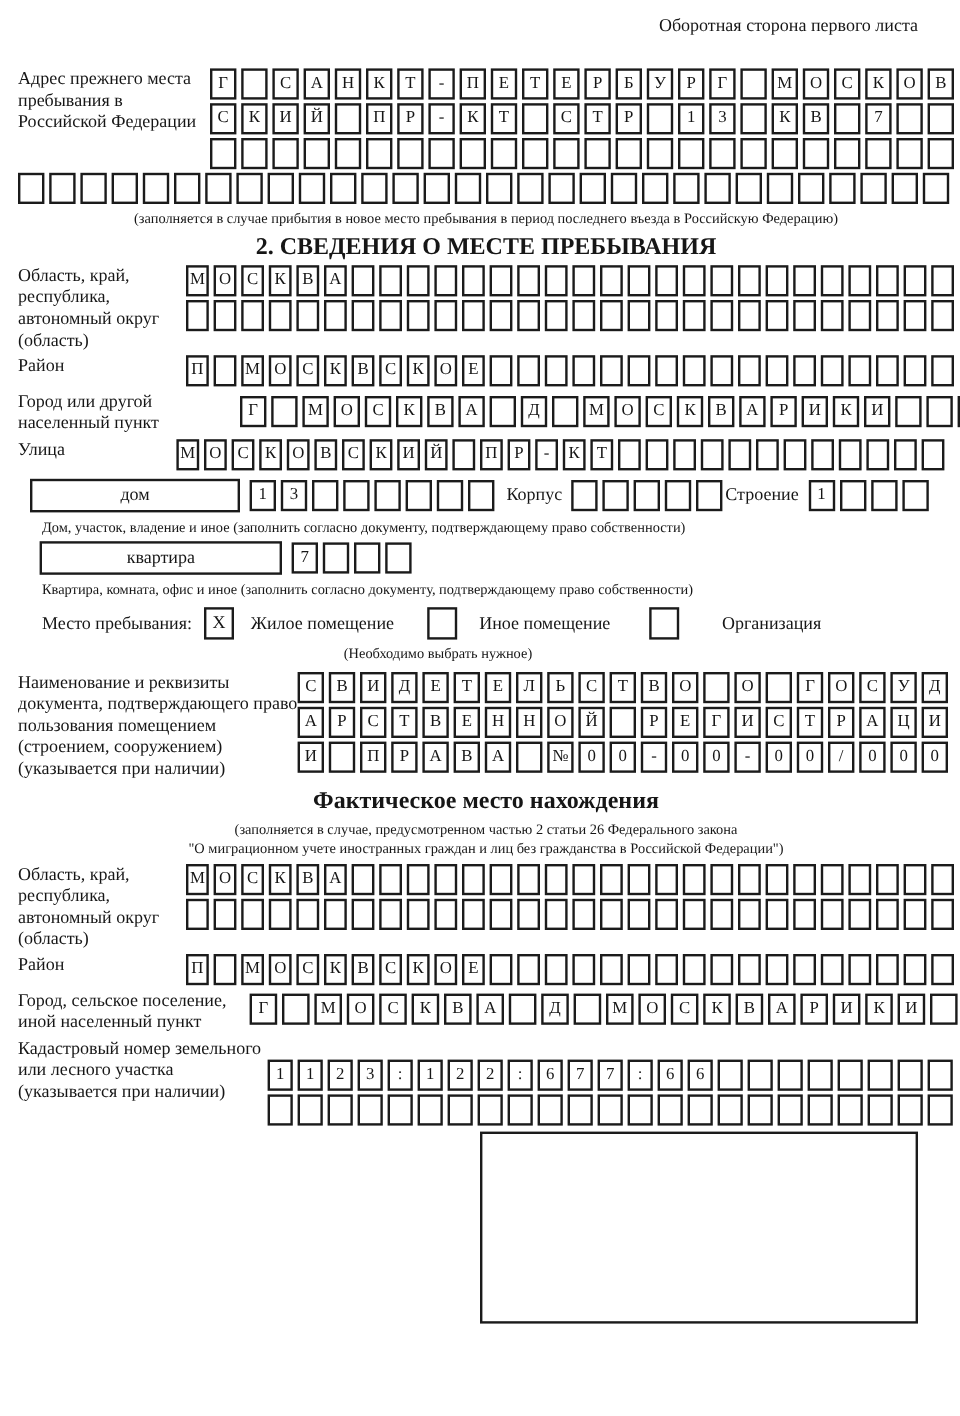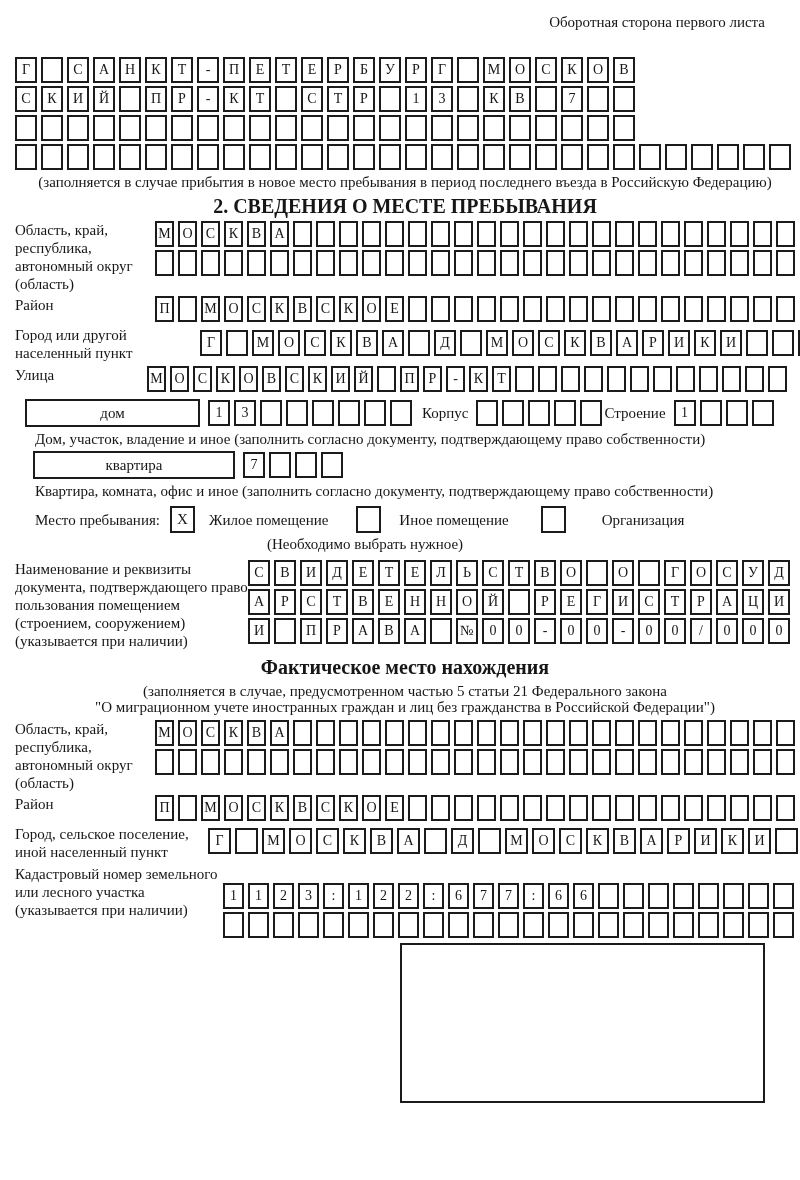--- a/index.html
+++ b/index.html
@@ -17,36 +17,37 @@
   .cell{
     box-sizing:border-box;flex:0 0 auto;width:22px;height:26px;
     border:2px solid #1b1b1b;background:#fff;
     display:flex;align-items:center;justify-content:center;
     font-size:14px;line-height:1;
   }
   .p23 .cell{width:19px;}
   .p25 .cell{width:21px;}
   .p26 .cell{width:22px;}
   .p27 .cell{width:23px;}
-  .note{font-size:15px;line-height:16px;}
+  .note{font-size:12px;line-height:16px;}
   .c{text-align:center;}
   .bold{font-weight:bold;}
   .wbox{box-sizing:border-box;border:2px solid #1b1b1b;height:28px;display:flex;align-items:center;justify-content:center;font-size:15px;background:#fff;}
   .chk{box-sizing:border-box;flex:0 0 auto;width:25px;height:27px;border:2px solid #1b1b1b;display:flex;align-items:center;justify-content:center;font-size:15px;background:#fff;}
   .stamp{box-sizing:border-box;border:2px solid #1b1b1b;width:365px;height:160px;background:#fff;}
   .title16{font-size:20px;line-height:19px;}
 </style>
 </head>
 <body>
 
 <div class="page">
 
   <div class="hdr">Оборотная сторона первого листа</div>
 
   <div class="field" style="margin-top:26px;">
+    <div class="flabel" style="width:160px;">Адрес прежнего места пребывания в Российской Федерации</div>
     <div class="cellcol">
       <div class="cellrow p26">
           <span class="cell">Г</span>
           <span class="cell"></span>
           <span class="cell">С</span>
           <span class="cell">А</span>
           <span class="cell">Н</span>
           <span class="cell">К</span>
           <span class="cell">Т</span>
           <span class="cell">-</span>
@@ -442,21 +443,21 @@
           <span class="cell">0</span>
           <span class="cell">/</span>
           <span class="cell">0</span>
           <span class="cell">0</span>
           <span class="cell">0</span>
         </div>
     </div>
   </div>
 
   <div class="title16 bold c" style="margin-top:8px;">Фактическое место нахождения</div>
-  <div class="note c" style="margin-top:6px;">(заполняется в случае, предусмотренном частью 5 статьи 21 Федерального закона</div>
+  <div class="note c" style="margin-top:6px;">(заполняется в случае, предусмотренном частью 2 статьи 26 Федерального закона</div>
   <div class="note c">"О миграционном учете иностранных граждан и лиц без гражданства в Российской Федерации")</div>
 
   <div class="field" style="margin-top:5px;">
     <div class="flabel" style="width:140px;">Область, край, республика, автономный округ (область)</div>
     <div class="cellcol">
       <div class="cellrow p23">
           <span class="cell">М</span>
           <span class="cell">О</span>
           <span class="cell">С</span>
           <span class="cell">К</span>

